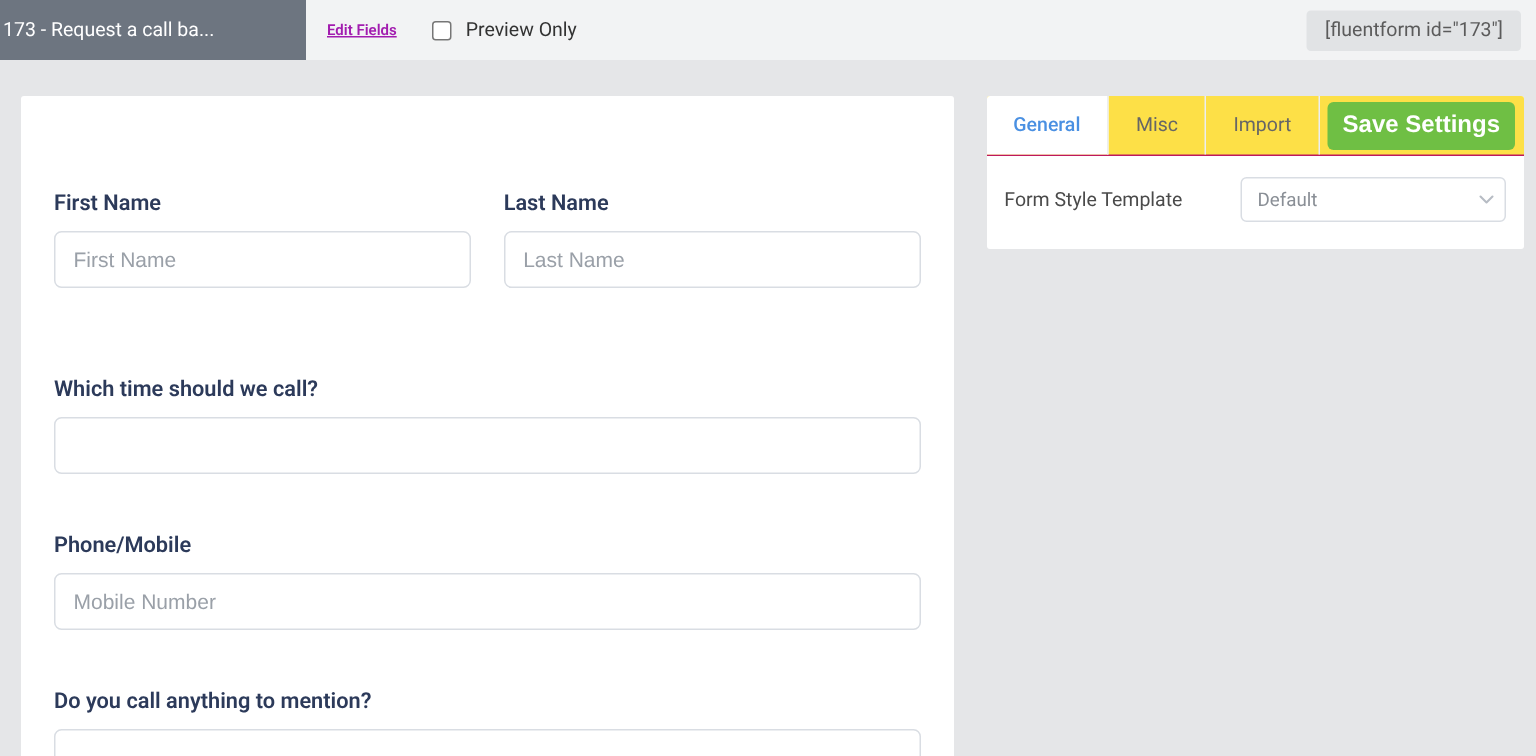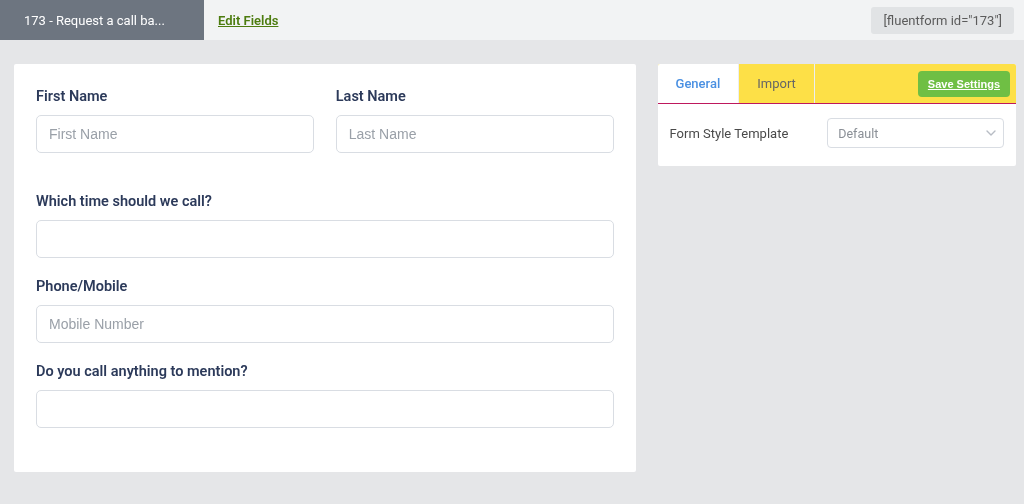--- a/index.html
+++ b/index.html
@@ -19,32 +19,32 @@
     height: 40px;
     background: #f2f3f4;
   }
   .topbar .title-chip {
     width: 204px;
     background: #6d7580;
     color: #fff;
     font-size: 13px;
     display: flex;
     align-items: center;
-    padding: 0 24px;
+    padding: 0 2px;
     white-space: nowrap;
     overflow: hidden;
     text-overflow: ellipsis;
   }
   .topbar .tab-link {
     display: flex;
     align-items: center;
     padding: 0 14px;
-    font-size: 13px;
+    font-size: 10px;
     font-weight: 600;
-    color: #4d7c0f;
+    color: #a21caf;
     text-decoration: underline;
     cursor: pointer;
   }
   .topbar .preview {
     display: flex;
     align-items: center;
     gap: 6px;
     font-size: 13px;
     color: #333;
     padding-left: 6px;
@@ -69,21 +69,21 @@
   .form-card {
     background: #fff;
     width: 624px;
     padding: 24px 22px 24px 22px;
     border-radius: 2px;
   }
   .row2 {
     display: flex;
     gap: 22px;
   }
-  .fld { flex: 1; margin-bottom: 20px; }
+  .fld { flex: 1; margin-bottom: 20px; margin-top: 39px; }
   .fld label {
     display: block;
     font-weight: 600;
     font-size: 14.5px;
     color: #2c3a5a;
     margin-bottom: 10px;
   }
   .fld input.txt {
     width: 100%;
     height: 38px;
@@ -124,25 +124,24 @@
     font-weight: 500;
   }
   .side-tabs .grow { flex: 1; }
   .save-btn {
     align-self: center;
     margin-right: 6px;
     background: #6fbf44;
     color: #fff;
     border: none;
     border-radius: 4px;
-    font-size: 11px;
+    font-size: 16px;
     font-weight: 600;
     padding: 7px 10px;
     cursor: pointer;
-    text-decoration: underline;
   }
   .side-body {
     padding: 14px 12px 18px 12px;
     display: flex;
     align-items: center;
   }
   .side-body .lbl {
     font-size: 13px;
     color: #4a4a4a;
   }
@@ -172,20 +171,24 @@
   }
   .sel-caret svg { display:block; }
   input[type=checkbox] { width: 13px; height: 13px; }
 </style>
 </head>
 <body>
 
 <div class="topbar">
   <div class="title-chip">173 - Request a call ba...</div>
   <div class="tab-link">Edit Fields</div>
+  <label class="preview">
+    <input type="checkbox" style="">
+    <span>Preview Only</span>
+  </label>
   <div class="spacer"></div>
   <div class="shortcode">[fluentform id="173"]</div>
 </div>
 
 <div class="stage">
   <div class="form-card">
     <div class="row2">
       <div class="fld">
         <label>First Name</label>
         <input class="txt" type="text" placeholder="First Name" style="">
@@ -212,20 +215,21 @@
     <div class="fld">
       <label>Do you call anything to mention?</label>
       <input class="txt" type="text" style="">
     </div>
 
   </div>
 
   <div class="side-card">
     <div class="side-tabs">
       <div class="side-tab active">General</div>
+      <div class="side-tab">Misc</div>
       <div class="side-tab">Import</div>
       <div class="grow"></div>
       <button class="save-btn">Save Settings</button>
     </div>
     <div class="side-body">
       <div class="lbl">Form Style Template</div>
       <div class="sel">
         <div class="sel-box">
           <span>Default</span>
         </div>

